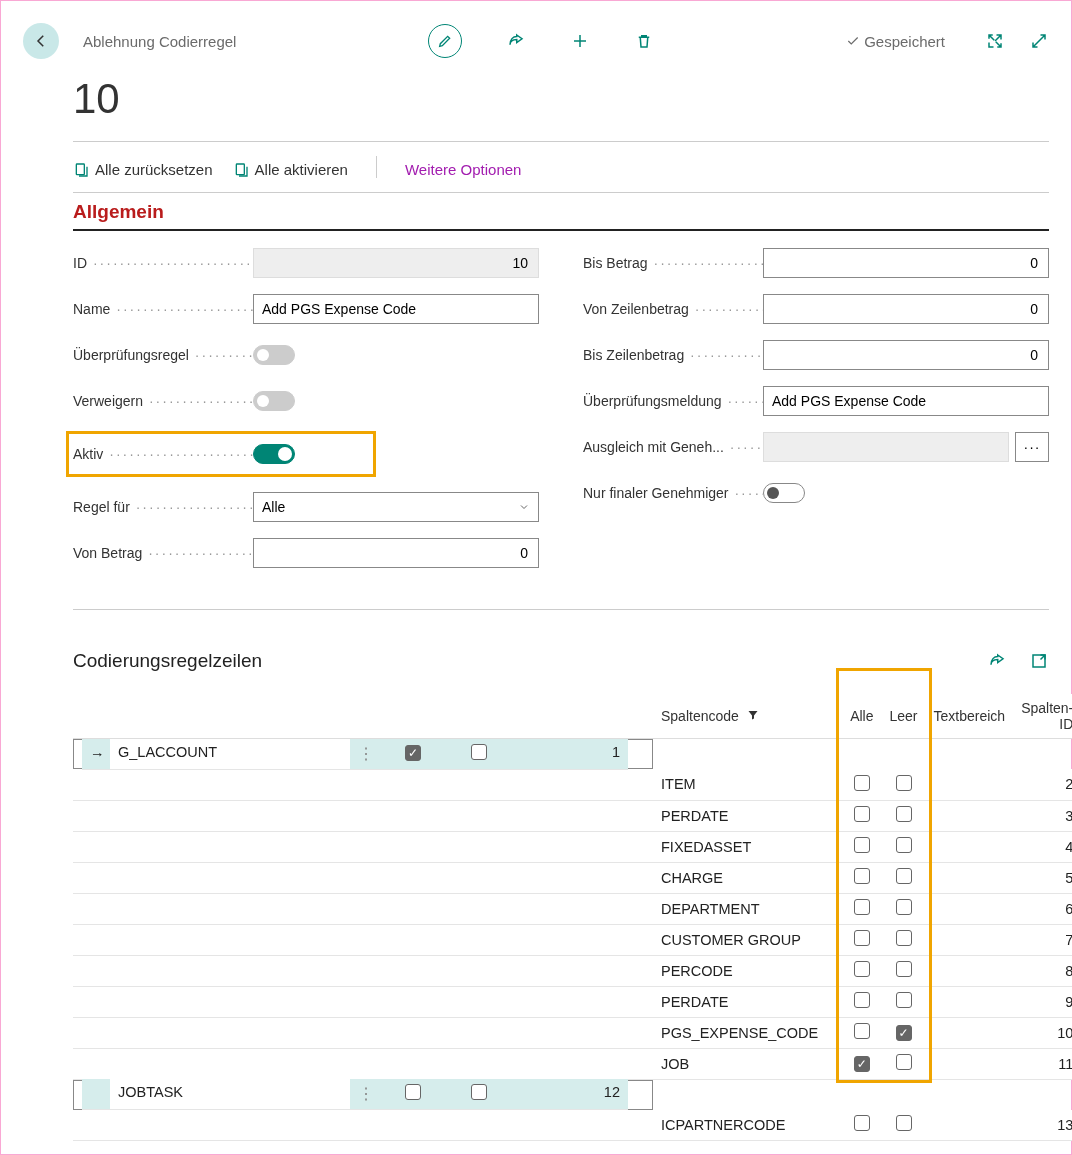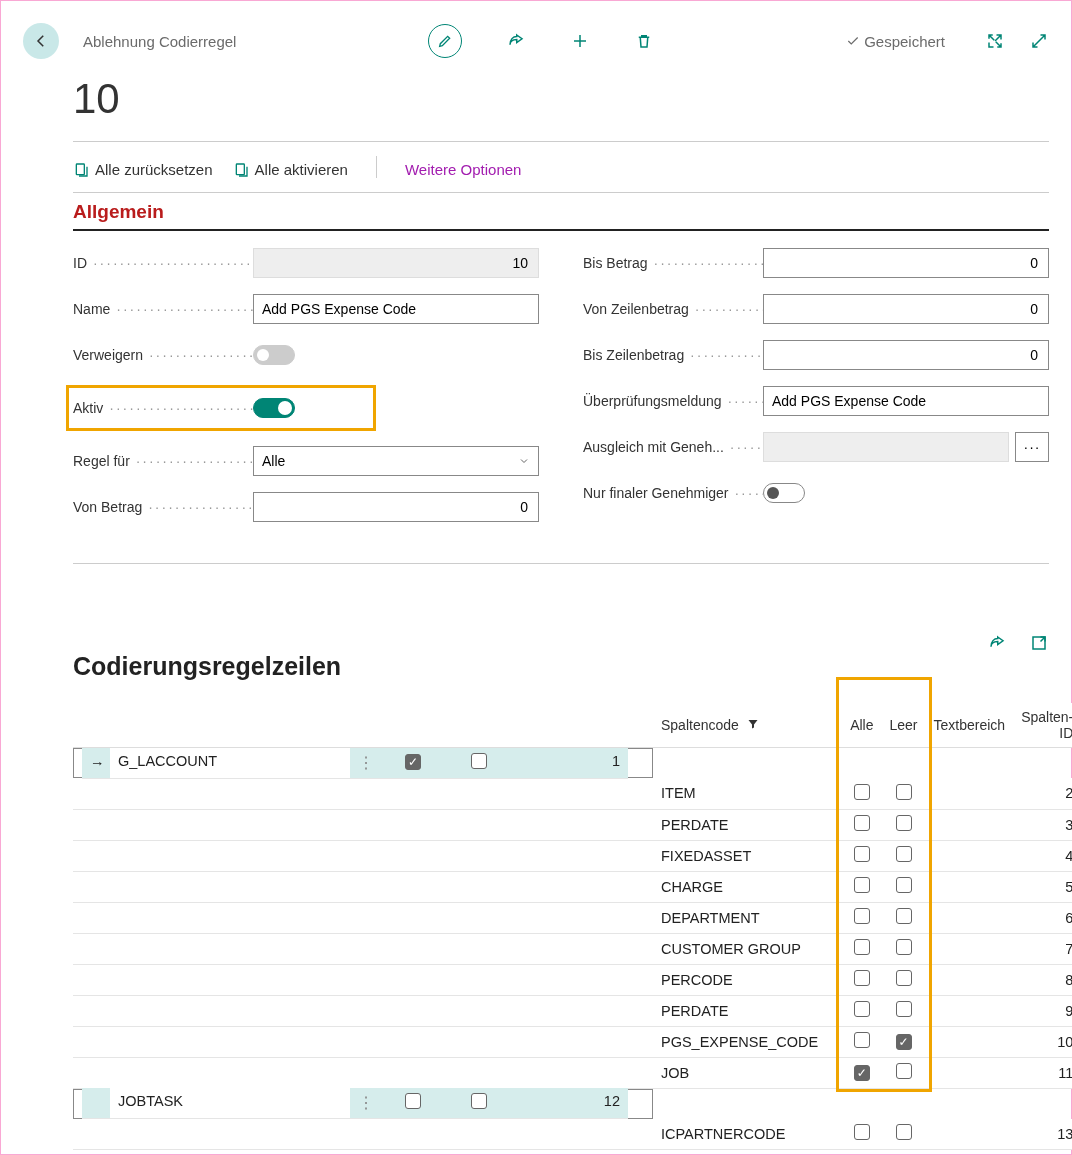--- a/index.html
+++ b/index.html
@@ -58,21 +58,21 @@
   .toggle.on { background: #008575; border: 1px solid #008575; }
   .toggle.on .knob { width: 14px; height: 14px; background: #fff; border-radius: 50%; position: absolute; right: 2px; top: 2px; }
   .toggle.disabled.off { background: #ccc; border-color: #ccc; }
   .toggle.disabled.off .knob { background: #fff; }
 
   .highlight-box { border: 3px solid #f0a500; padding: 4px 0px 4px 4px; margin-left: -7px; width: 310px;}
   .highlight-box .frow { margin: 0; }
 
   
   .tbl-hdr-row { display: flex; align-items: center; margin: 40px 0 0 50px; }
-  .tbl-title { font-size: 25px; font-weight: 700; color: #222; flex: 1; margin-top: 48px; }
+  .tbl-title { font-size: 19px; font-weight: 400; color: #222; flex: 1; }
   .tbl-icons { display: flex; gap: 22px; }
 
   .table-wrap { margin: 22px 0 16px 50px; position: relative; }
   table { width: 100%; border-collapse: collapse; }
   th { font-weight: 400; font-size: 14px; color: #333; text-align: left; padding: 6px 8px; border-bottom: 1px solid #ddd; background: #fff; }
   th.center { text-align: center; }
   th.right { text-align: right; }
   td { font-size: 14.5px; color: #222; padding: 5px 8px; border-bottom: 1px solid #e5e5e5; height: 31px; background: #fff;}
   td.center { text-align: center; }
   td.right { text-align: right; }
@@ -184,20 +184,28 @@
 
     <div class="form-grid">
       <div class="form-col">
         <div class="frow">
           <div class="label">ID</div>
           <div class="val"><input class="txtbox ro" readonly="" value="10" style=""></div>
         </div>
         <div class="frow">
           <div class="label">Name</div>
           <div class="val"><input class="txtbox" value="Add PGS Expense Code" style=""></div>
+        </div>
+        <div class="frow">
+          <div class="label">Überprüfungsregel</div>
+          <div class="val">
+              <div class="toggle disabled off">
+                <div class="knob"></div>
+              </div>
+            </div>
         </div>
         <div class="frow">
           <div class="label">Verweigern</div>
           <div class="val">
               <div class="toggle disabled off">
                 <div class="knob"></div>
               </div>
             </div>
         </div>
 

